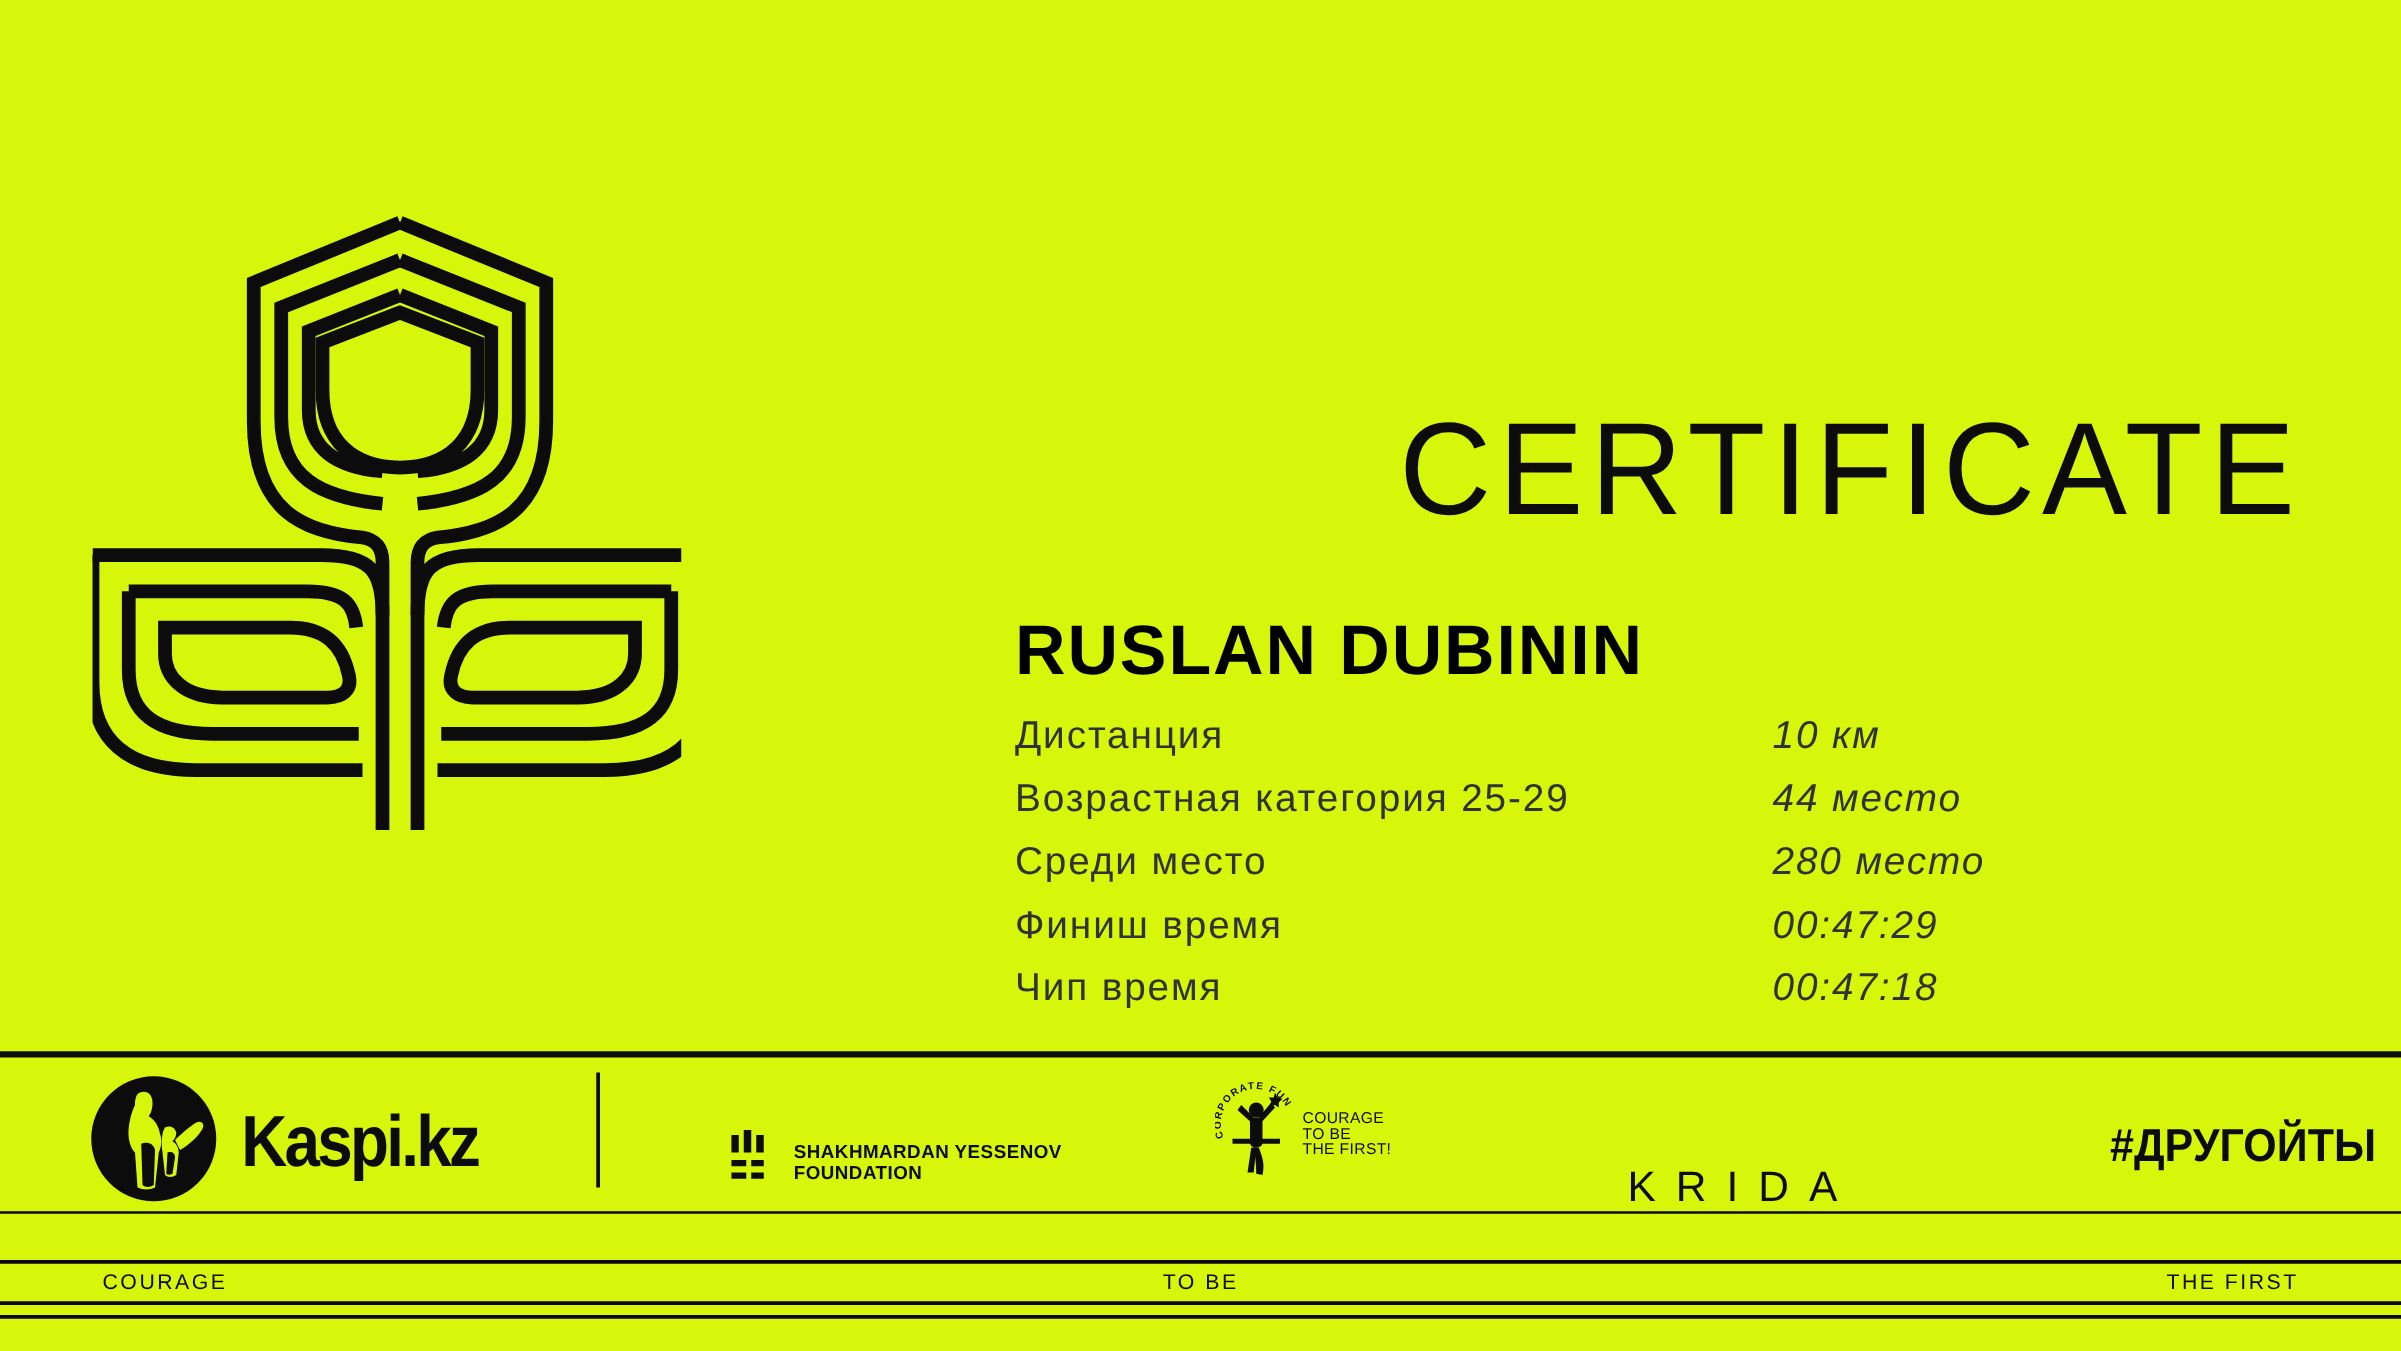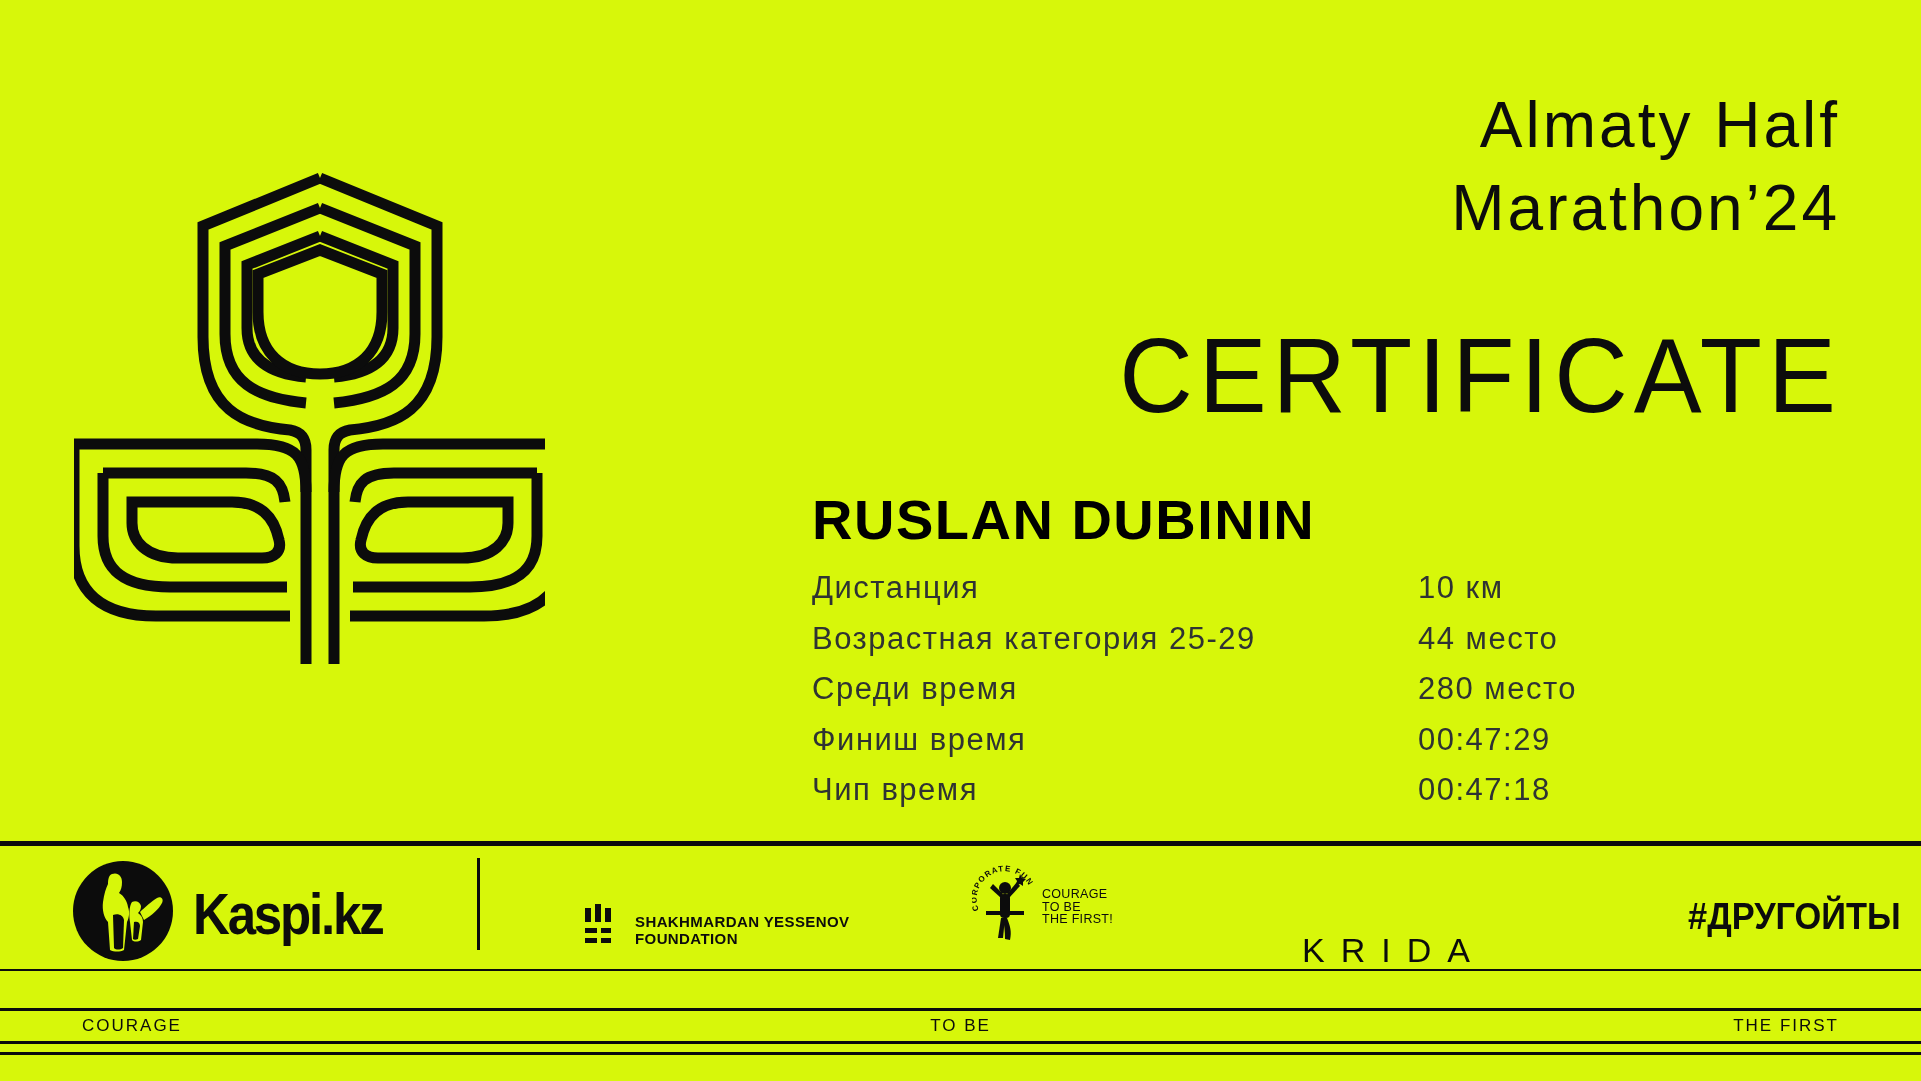--- a/index.html
+++ b/index.html
@@ -23,21 +23,21 @@
   }
   
   .participant-name{
     position:absolute;left:812px;top:487px;
     font-size:56px;font-weight:700;letter-spacing:1.5px;color:#000000;
   }
   .results{position:absolute;left:812px;top:570px;width:800px;}
   .result-row{display:flex;height:50.5px;align-items:flex-start;
     font-size:31px;letter-spacing:1.5px;color:#2F3333;gap:36px;}
   .result-label{width:570px;flex:0 0 570px;}
-  .result-value{flex:1;}
+  .result-value{flex:1;font-style:italic;}
   
   .tulip{position:absolute;left:74px;top:172px;}
   
   .hline{position:absolute;left:0;width:100%;background:#0C0C0C;}
   .footer-top-line{top:841px;height:5px;}
   .line-a{top:969px;height:2px;}
   .line-b{top:1008px;height:3px;}
   .line-c{top:1041px;height:3px;}
   .line-d{top:1052px;height:3px;}
   .kaspi{position:absolute;left:72px;top:860px;display:flex;align-items:center;}
@@ -106,37 +106,35 @@
 
     <g transform="translate(492,0) scale(-1,1)">
       <path d="M 0,272 H 183 C 222,272 232,284 232,320"></path>
       <path d="M 0,272 V 374 C 0,420 28,444 82,444 H 216"></path>
       <path d="M 29,301 H 172 C 201,301 209,311 211,330"></path>
       <path d="M 29,301 V 364 C 29,400 52,415 96,415 H 213"></path>
       <path d="M 58,330 H 158 C 186,330 200,344 205,368 C 208,380 200,386 188,386 H 104 C 72,386 58,369 58,351 Z"></path>
     </g>
   </svg>
 
-  <div class="event-title">Almaty Half
-Marathon’24</div>
   <div class="certificate-heading">CERTIFICATE</div>
 
   <div class="participant-name">RUSLAN DUBININ</div>
 
   <div class="results">
     <div class="result-row">
       <span class="result-label">Дистанция</span>
       <span class="result-value">10 км</span>
     </div>
     <div class="result-row">
       <span class="result-label">Возрастная категория 25-29</span>
       <span class="result-value">44 место</span>
     </div>
     <div class="result-row">
-      <span class="result-label">Среди время</span>
+      <span class="result-label">Среди место</span>
       <span class="result-value">280 место</span>
     </div>
     <div class="result-row">
       <span class="result-label">Финиш время</span>
       <span class="result-value">00:47:29</span>
     </div>
     <div class="result-row">
       <span class="result-label">Чип время</span>
       <span class="result-value">00:47:18</span>
     </div>

